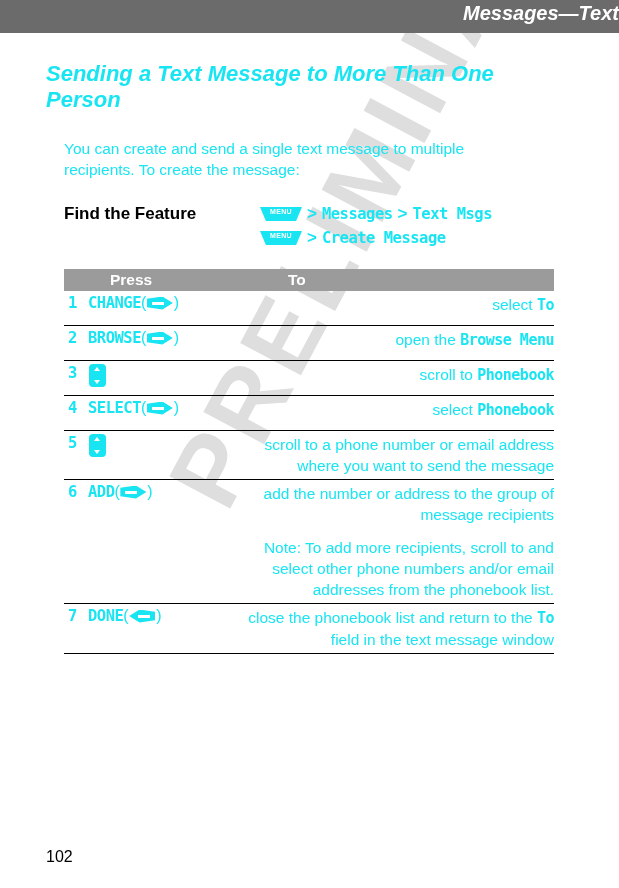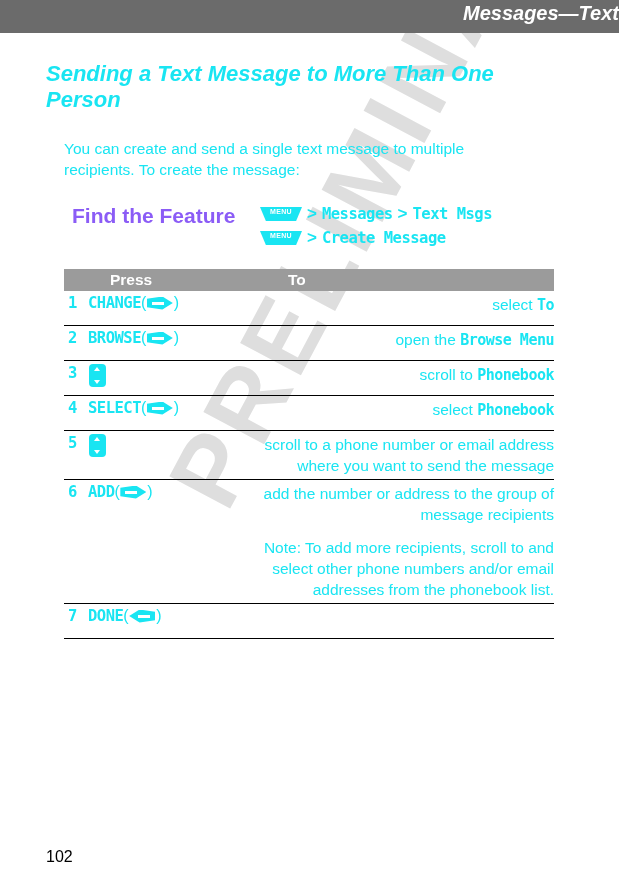--- a/index.html
+++ b/index.html
@@ -97,24 +97,24 @@
 
   
   #find-feature {
     position: absolute;
     left: 64px;
     top: 169px;
     width: 490px;
   }
   #find-feature-label {
     position: absolute;
-    left: 8px;
+    left: 0;
     top: 2px;
-    color: #8b5cf6;
-    font-size: 21px;
+    color: #000000;
+    font-size: 17px;
     font-weight: bold;
   }
   .menu-path-row {
     position: absolute;
     left: 196px;
     height: 24px;
     white-space: nowrap;
     display: flex;
     align-items: center;
   }
@@ -478,19 +478,22 @@
             <span class="press-body">
               <span>DONE</span>
               <span class="paren"> (</span>
               <span class="softkey left">
                 <span class="wedge"></span>
                 <span class="slot"></span>
               </span>
               <span class="paren">)</span>
             </span>
           </div>
+          <div class="cell-to">
+            <div><span class="">close the phonebook list and return to the </span><span class="mono">To</span><span class=""> field in the text message window</span></div>
+          </div>
         </div>
       </div>
   </div>
 
 </div>
 
 <div id="page-number">102</div>
 
 </body></html>

